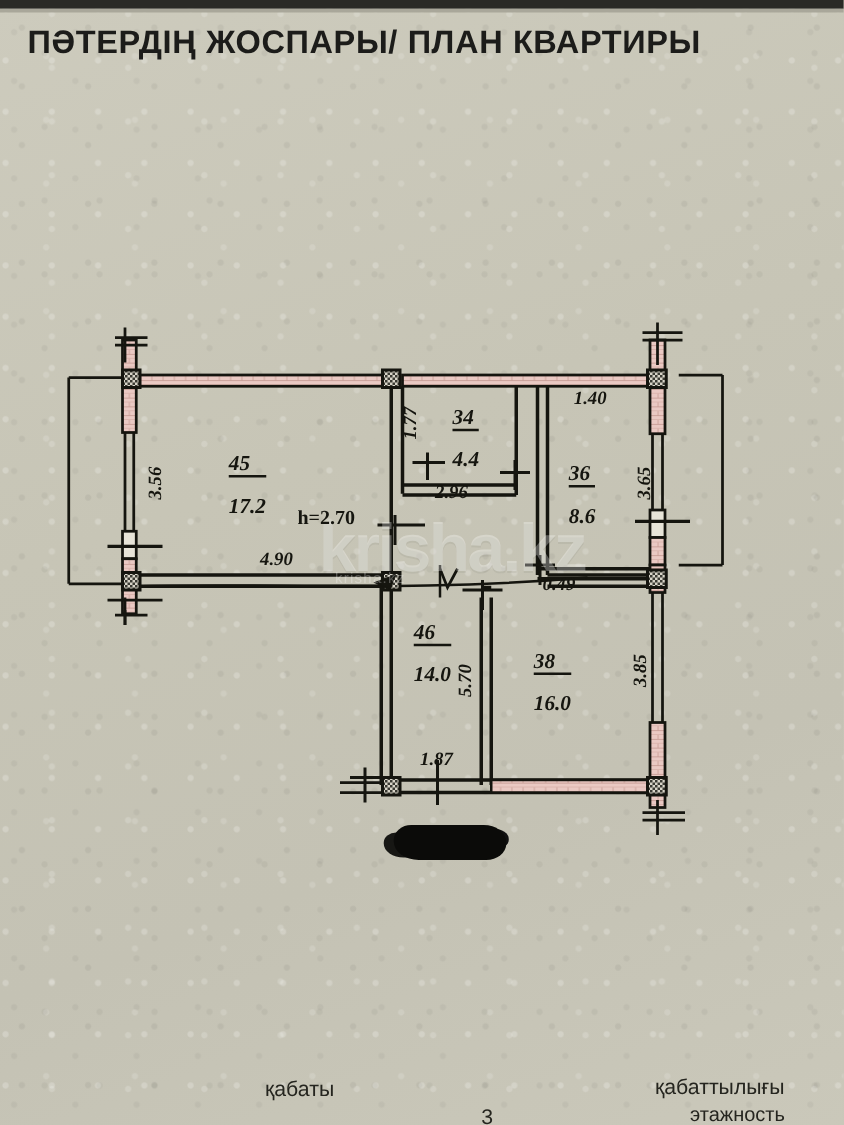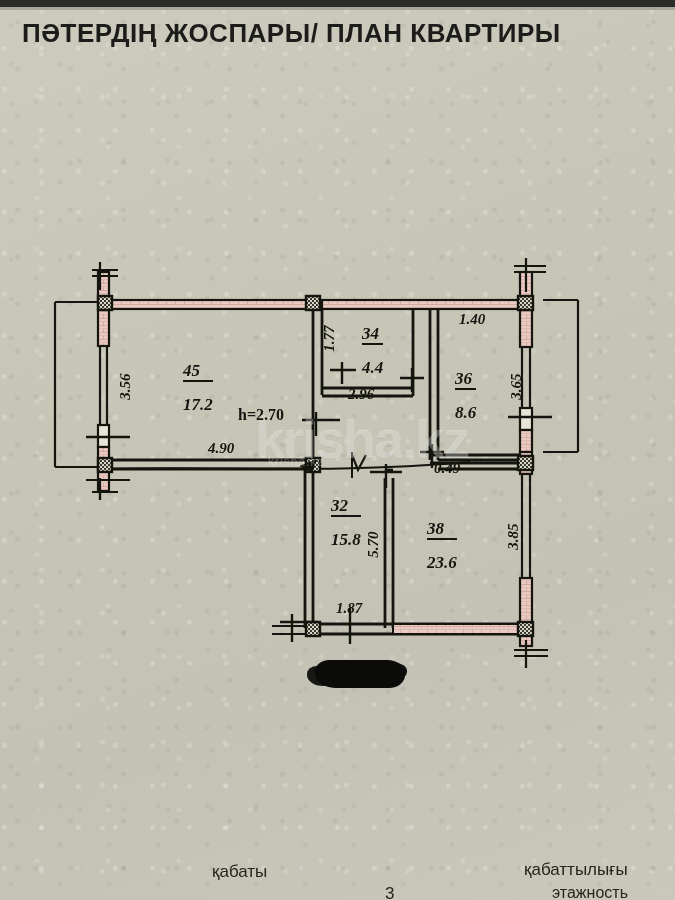--- a/index.html
+++ b/index.html
@@ -219,27 +219,27 @@
   <div class="rnum">34</div>
   <div class="rarea">4.4</div>
 </div>
 
 <div class="lbl" style="left:455px;top:370px;">
   <div class="rnum">36</div>
   <div class="rarea">8.6</div>
 </div>
 
 <div class="lbl" style="left:331px;top:497px;">
-  <div class="rnum">32</div>
-  <div class="rarea">15.8</div>
+  <div class="rnum">46</div>
+  <div class="rarea">14.0</div>
 </div>
 
 <div class="lbl" style="left:427px;top:520px;">
   <div class="rnum">38</div>
-  <div class="rarea">23.6</div>
+  <div class="rarea">16.0</div>
 </div>
 
 <div class="hh" style="left:238px;top:406px;">h=2.70</div>
 
 <div class="dim dimv" style="left:112px;top:378px;">3.56</div>
 <div class="dim" style="left:208px;top:440px;">4.90</div>
 <div class="dim dimv" style="left:316px;top:330px;">1.77</div>
 <div class="dim" style="left:348px;top:386px;text-align:center;">2.96</div>
 <div class="dim" style="left:459px;top:311px;">1.40</div>
 <div class="dim dimv" style="left:503px;top:378px;">3.65</div>

